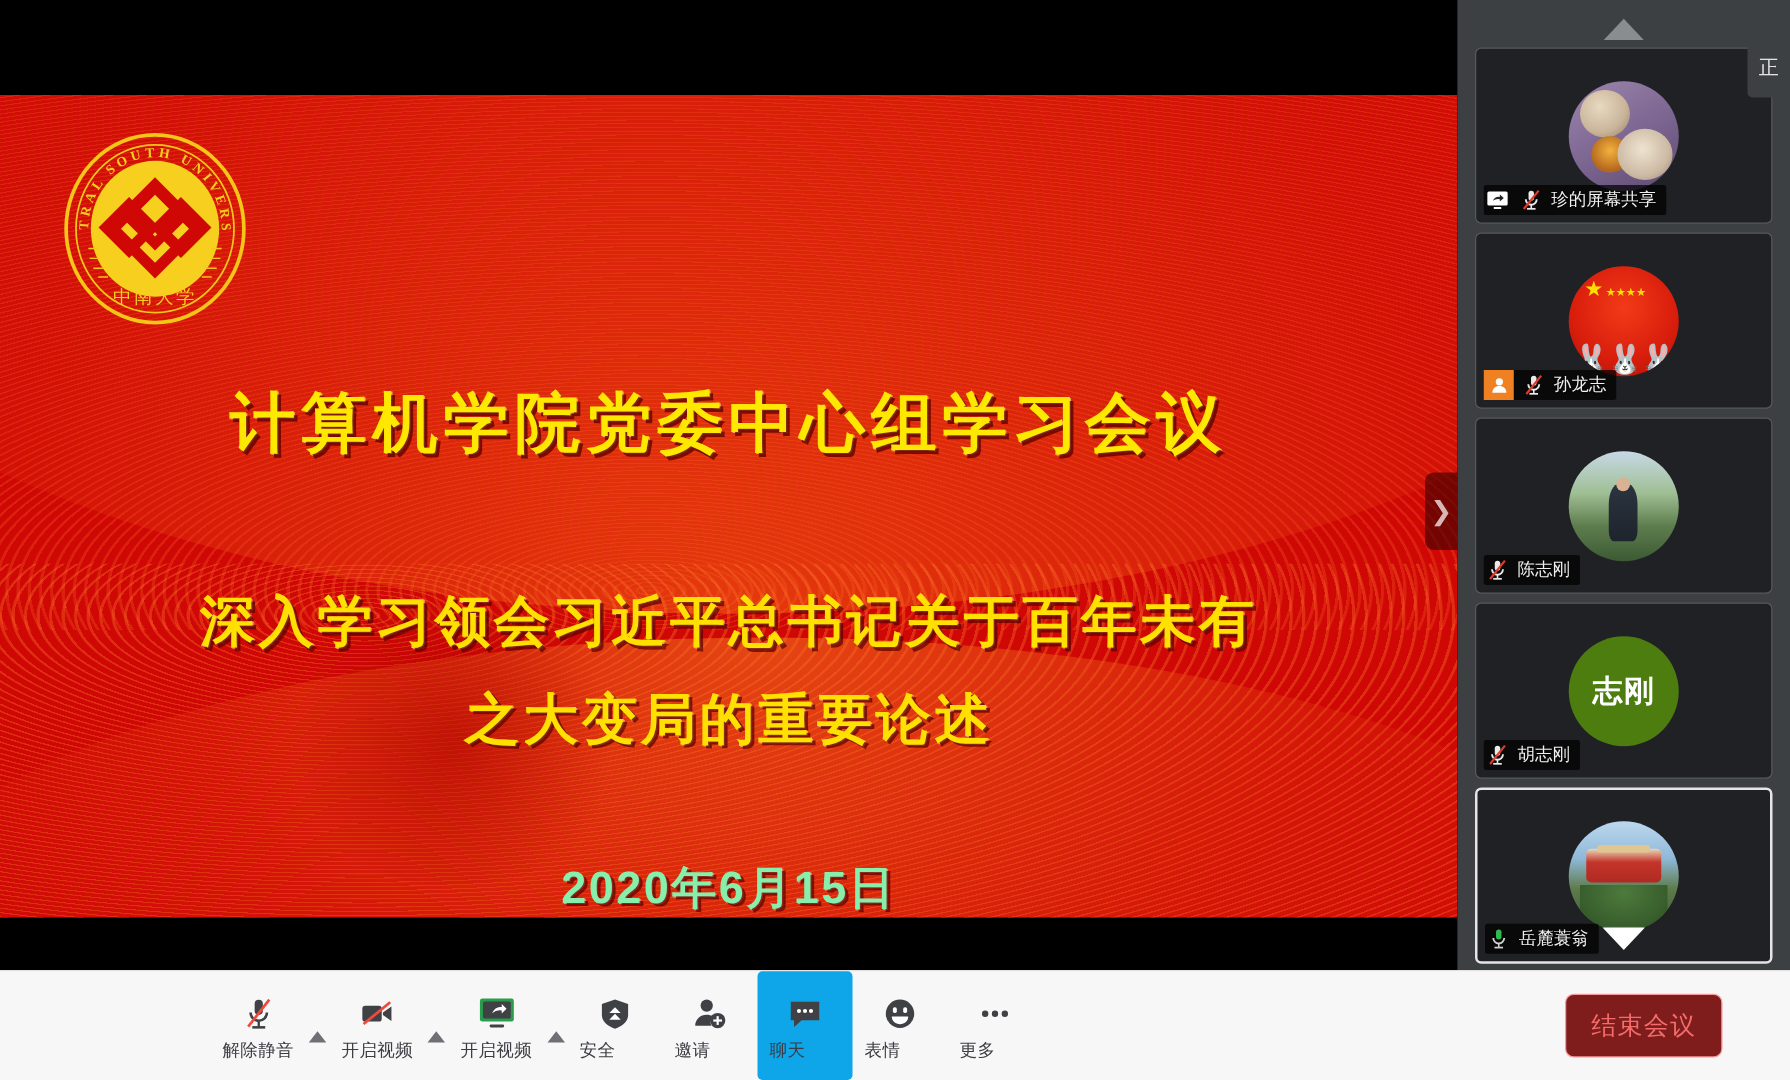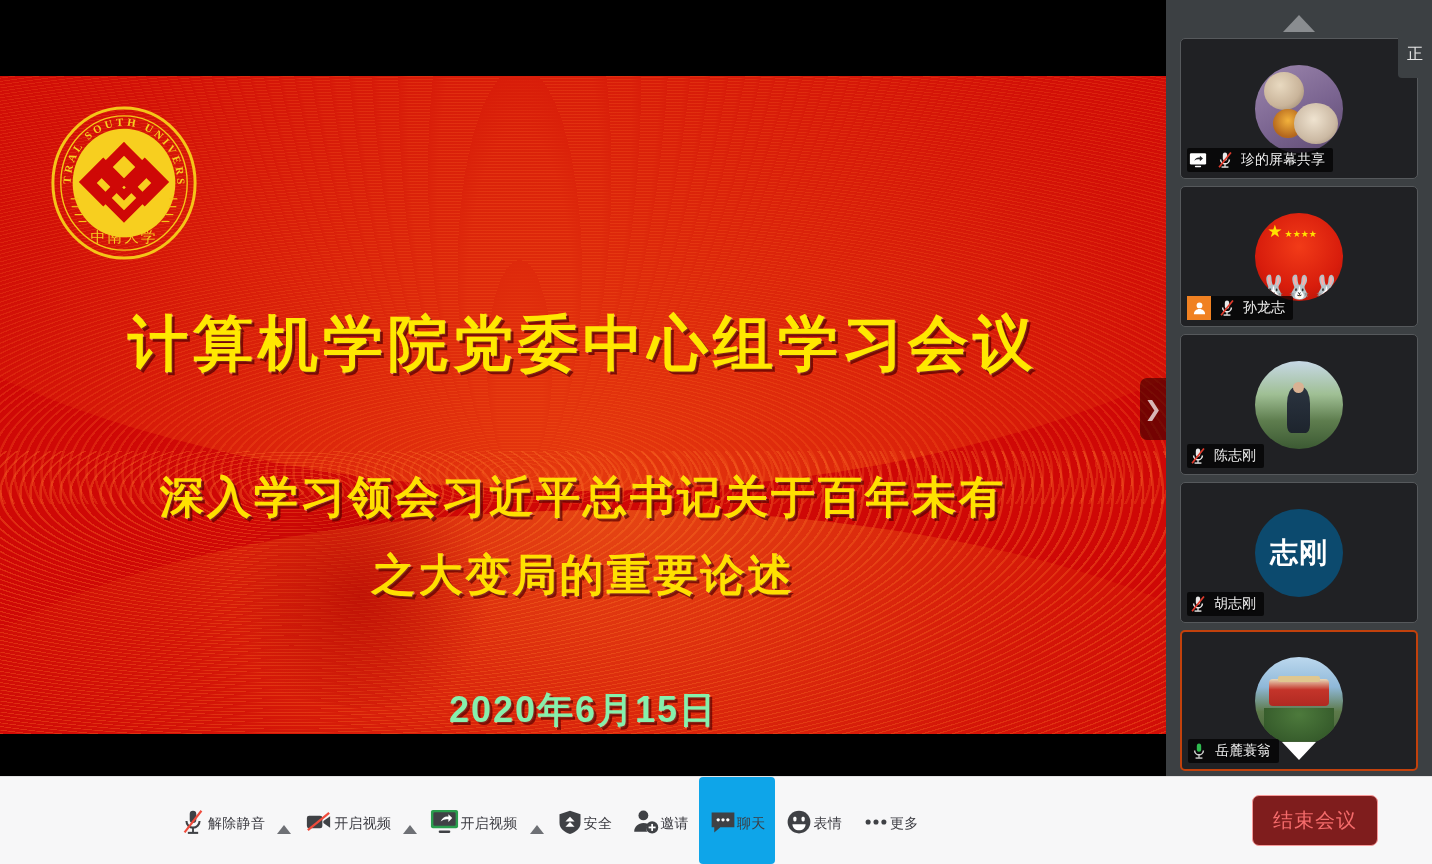--- a/index.html
+++ b/index.html
@@ -52,21 +52,21 @@
     background: radial-gradient(circle, rgba(170,0,0,.55) 0%, rgba(170,0,0,0) 68%);
   }
 
   
   .emblem { position: absolute; left: 45px; top: 28px; width: 158px; height: 158px; }
   .emblem svg { width: 100%; height: 100%; display: block; }
 
   
   .slide-text { position: absolute; left: 0; width: 1166px; text-align: center; }
   .s-title {
-    top: 228px; font-size: 60px; font-weight: 700; color: #ffe800;
+    top: 228px; font-size: 52px; font-weight: 700; color: #ffe800;
     letter-spacing: 5px;
     text-shadow: 3px 3px 0 rgba(90,0,0,.75), 1px 1px 0 rgba(255,255,190,.55);
     font-family: "Liberation Serif", "DejaVu Serif", serif;
   }
   .s-sub {
     font-size: 44px; font-weight: 700; color: #ffe000; letter-spacing: 3px;
     text-shadow: 3px 3px 0 rgba(90,0,0,.7), 1px 1px 0 rgba(255,255,200,.5);
     font-family: "Liberation Serif", "DejaVu Serif", serif;
   }
   .s-sub1 { top: 392px; }
@@ -103,28 +103,28 @@
   .tri-down {
     width: 0; height: 0; border-left: 17px solid transparent;
     border-right: 17px solid transparent; border-top: 18px solid #ffffff;
   }
   .tiles { position: absolute; left: 0; top: 38px; width: 266px; }
   .tile {
     position: relative; margin: 0 14px 7px 14px; height: 141px;
     background: #202124; border: 1px solid #56595c; border-radius: 5px;
     overflow: hidden; cursor: pointer;
   }
-  .tile.active { border: 2px solid #c2410c; }
+  .tile.active { border: 2px solid #e5e5e5; }
   .avatar {
     position: absolute; left: 50%; top: 50%; transform: translate(-50%,-50%);
     width: 88px; height: 88px; border-radius: 50%; overflow: hidden;
   }
   .avatar.initials {
-    background: #0c4a6e; display: flex; align-items: center; justify-content: center;
-    color: #fff; font-size: 28px; font-weight: 700; letter-spacing: 1px;
+    background: #4d7c0f; display: flex; align-items: center; justify-content: center;
+    color: #fff; font-size: 24px; font-weight: 700; letter-spacing: 1px;
   }
   .av-plates { background: linear-gradient(150deg,#9d87ae 0%,#7a6490 55%,#5d4a70 100%); }
   .av-plates::before {
     content:""; position:absolute; left:10%; top:8%; width:46%; height:44%;
     border-radius:50%; background: radial-gradient(circle at 40% 35%, #e8d9c0 0%, #c9b49a 60%, #8e7b64 100%);
   }
   .av-plates::after {
     content:""; position:absolute; right:6%; bottom:10%; width:50%; height:46%;
     border-radius:50%; background: radial-gradient(circle at 45% 40%, #efe3d0 0%, #cbb9a3 62%, #93806a 100%);
   }
@@ -194,21 +194,21 @@
 
   
   .toolbar {
     position: absolute; left: 0; top: 776px; width: 1432px; height: 88px;
     background: #f7f7f8; border-top: 1px solid #e3e3e4;
     display: flex; align-items: stretch;
   }
   .tb-left { display: flex; align-items: stretch; margin-left: 168px; }
   .tb-spacer { flex: 1 1 auto; }
   .tb-btn {
-    display: flex; flex-direction: row; align-items: center; justify-content: center;
+    display: flex; flex-direction: column; justify-content: center;
     min-width: 76px; padding: 6px 10px 4px; cursor: pointer; position: relative;
     border-radius: 4px;
   }
   .tb-btn.wide { min-width: 100px; }
   .tb-btn.active-bg { background: #0ea5e9; }
   .tb-ico { height: 34px; display: flex; align-items: center; justify-content: center; }
   .tb-ico svg { display: block; }
   .tb-lbl {
     margin-top: 4px; font-size: 14px; color: #3c3c42; white-space: nowrap;
     letter-spacing: .3px;

